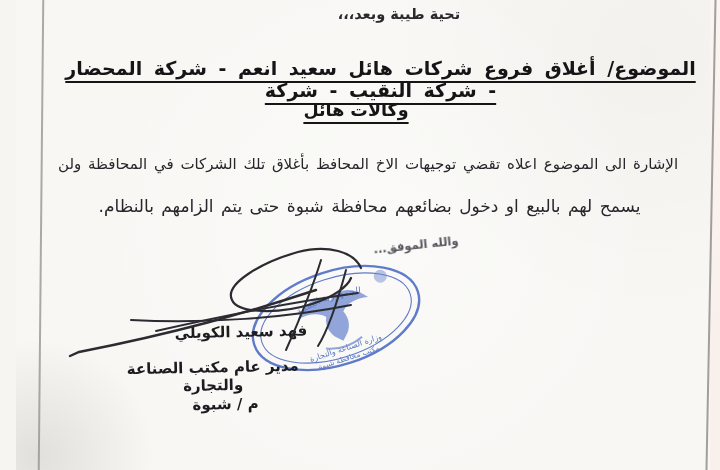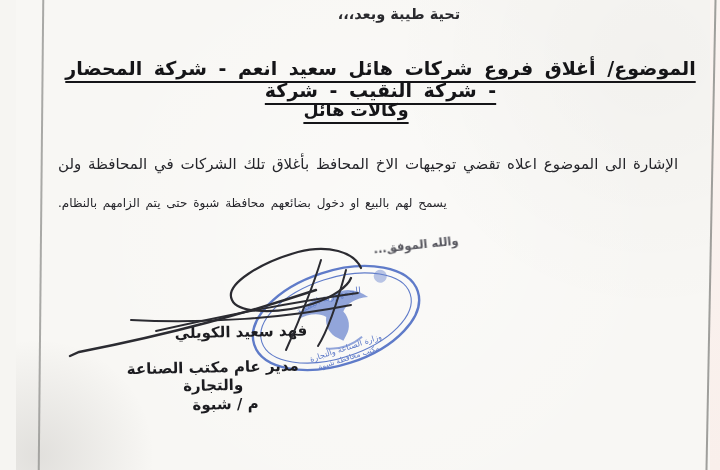--- a/index.html
+++ b/index.html
@@ -37,22 +37,22 @@
   .subject2{
     left:240px;top:100px;width:200px;text-align:center;
     font-size:17.5px;font-weight:700;color:#151518;
     text-decoration:underline;text-decoration-thickness:1.5px;text-underline-offset:6px;
   }
   .body1{
     left:42px;top:155px;width:641px;text-align:left;
     font-size:15px;font-weight:500;word-spacing:2px;color:#26262b;
   }
   .body2{
-    left:42px;top:196px;width:623px;text-align:left;
-    font-size:12px;font-weight:500;word-spacing:2px;color:#26262b;
+    left:42px;top:196px;width:623px;text-align:center;
+    font-size:17px;font-weight:500;word-spacing:2px;color:#26262b;
   }
   .invocation{
     left:350px;top:238px;width:100px;text-align:center;
     font-size:11.5px;font-weight:600;color:#45454e;
     transform:rotate(-6deg);filter:blur(0.3px);opacity:.9;
   }
   .signer-block{
     position:absolute;left:0;top:0;width:720px;height:470px;
     transform:rotate(-1.2deg);z-index:4;pointer-events:none;
   }

